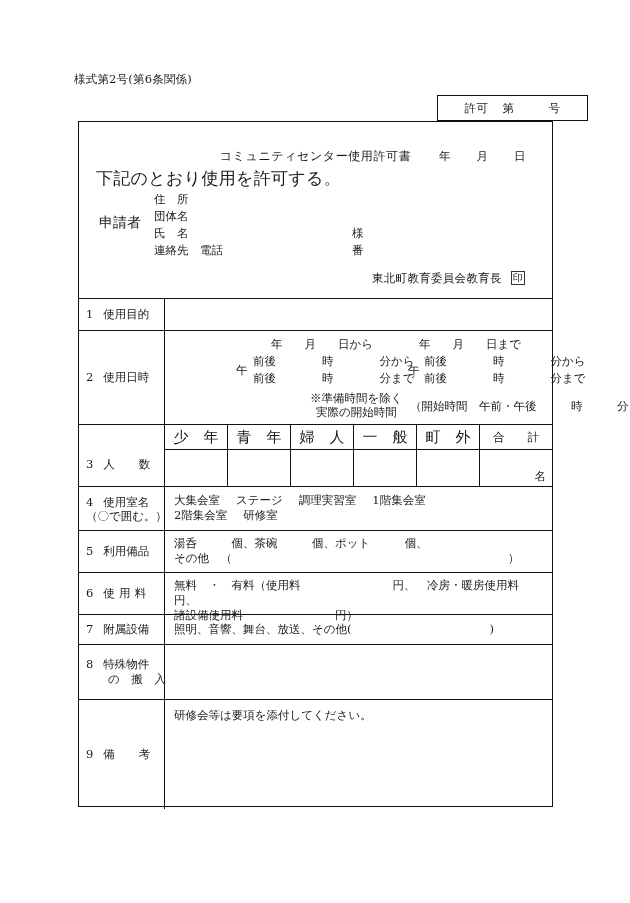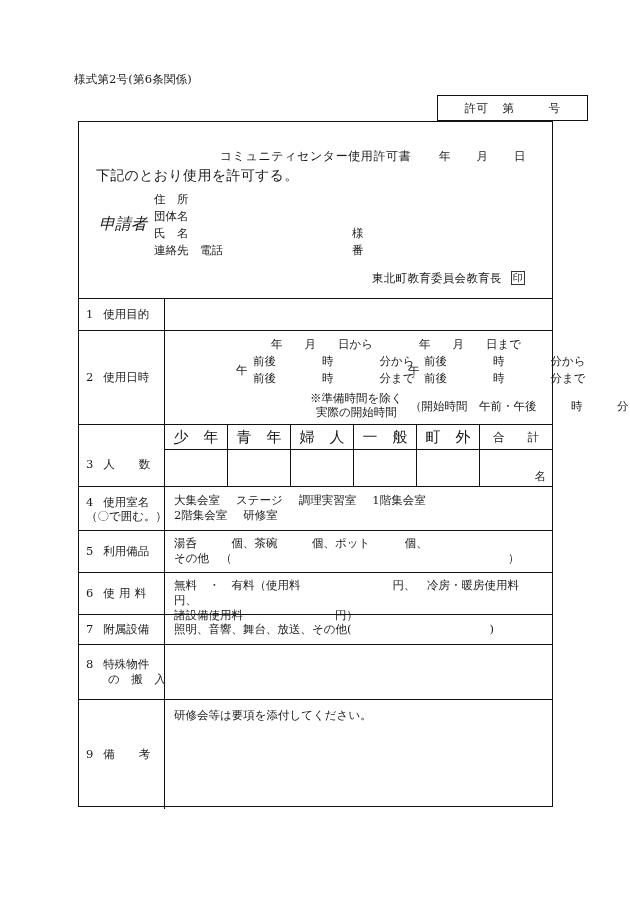--- a/index.html
+++ b/index.html
@@ -87,38 +87,37 @@
     top: 27px;
     font-size: 11.5px;
     white-space: nowrap;
     margin-left: 42px;
   }
   .date-line .g { display:inline-block; width: 26px; }
   .permit-sentence {
     position: absolute;
     left: 17px;
     top: 45px;
-    font-size: 14px;
+    font-size: 17px;
     letter-spacing: 0.3px;
     white-space: nowrap;
   }
 
   .applicant {
     position: absolute;
     left: 20px;
     top: 70px;
     width: 400px;
   }
   .applicant-label {
     position: absolute;
     left: 0px;
     top: 22px;
-    font-size: 16px;
-    white-space: nowrap;
-    font-style: italic;
+    font-size: 14px;
+    white-space: nowrap;
   }
   .applicant-fields {
     position: absolute;
     left: 55px;
     top: 0px;
     width: 340px;
   }
   .af-row {
     position: relative;
     height: 17px;

